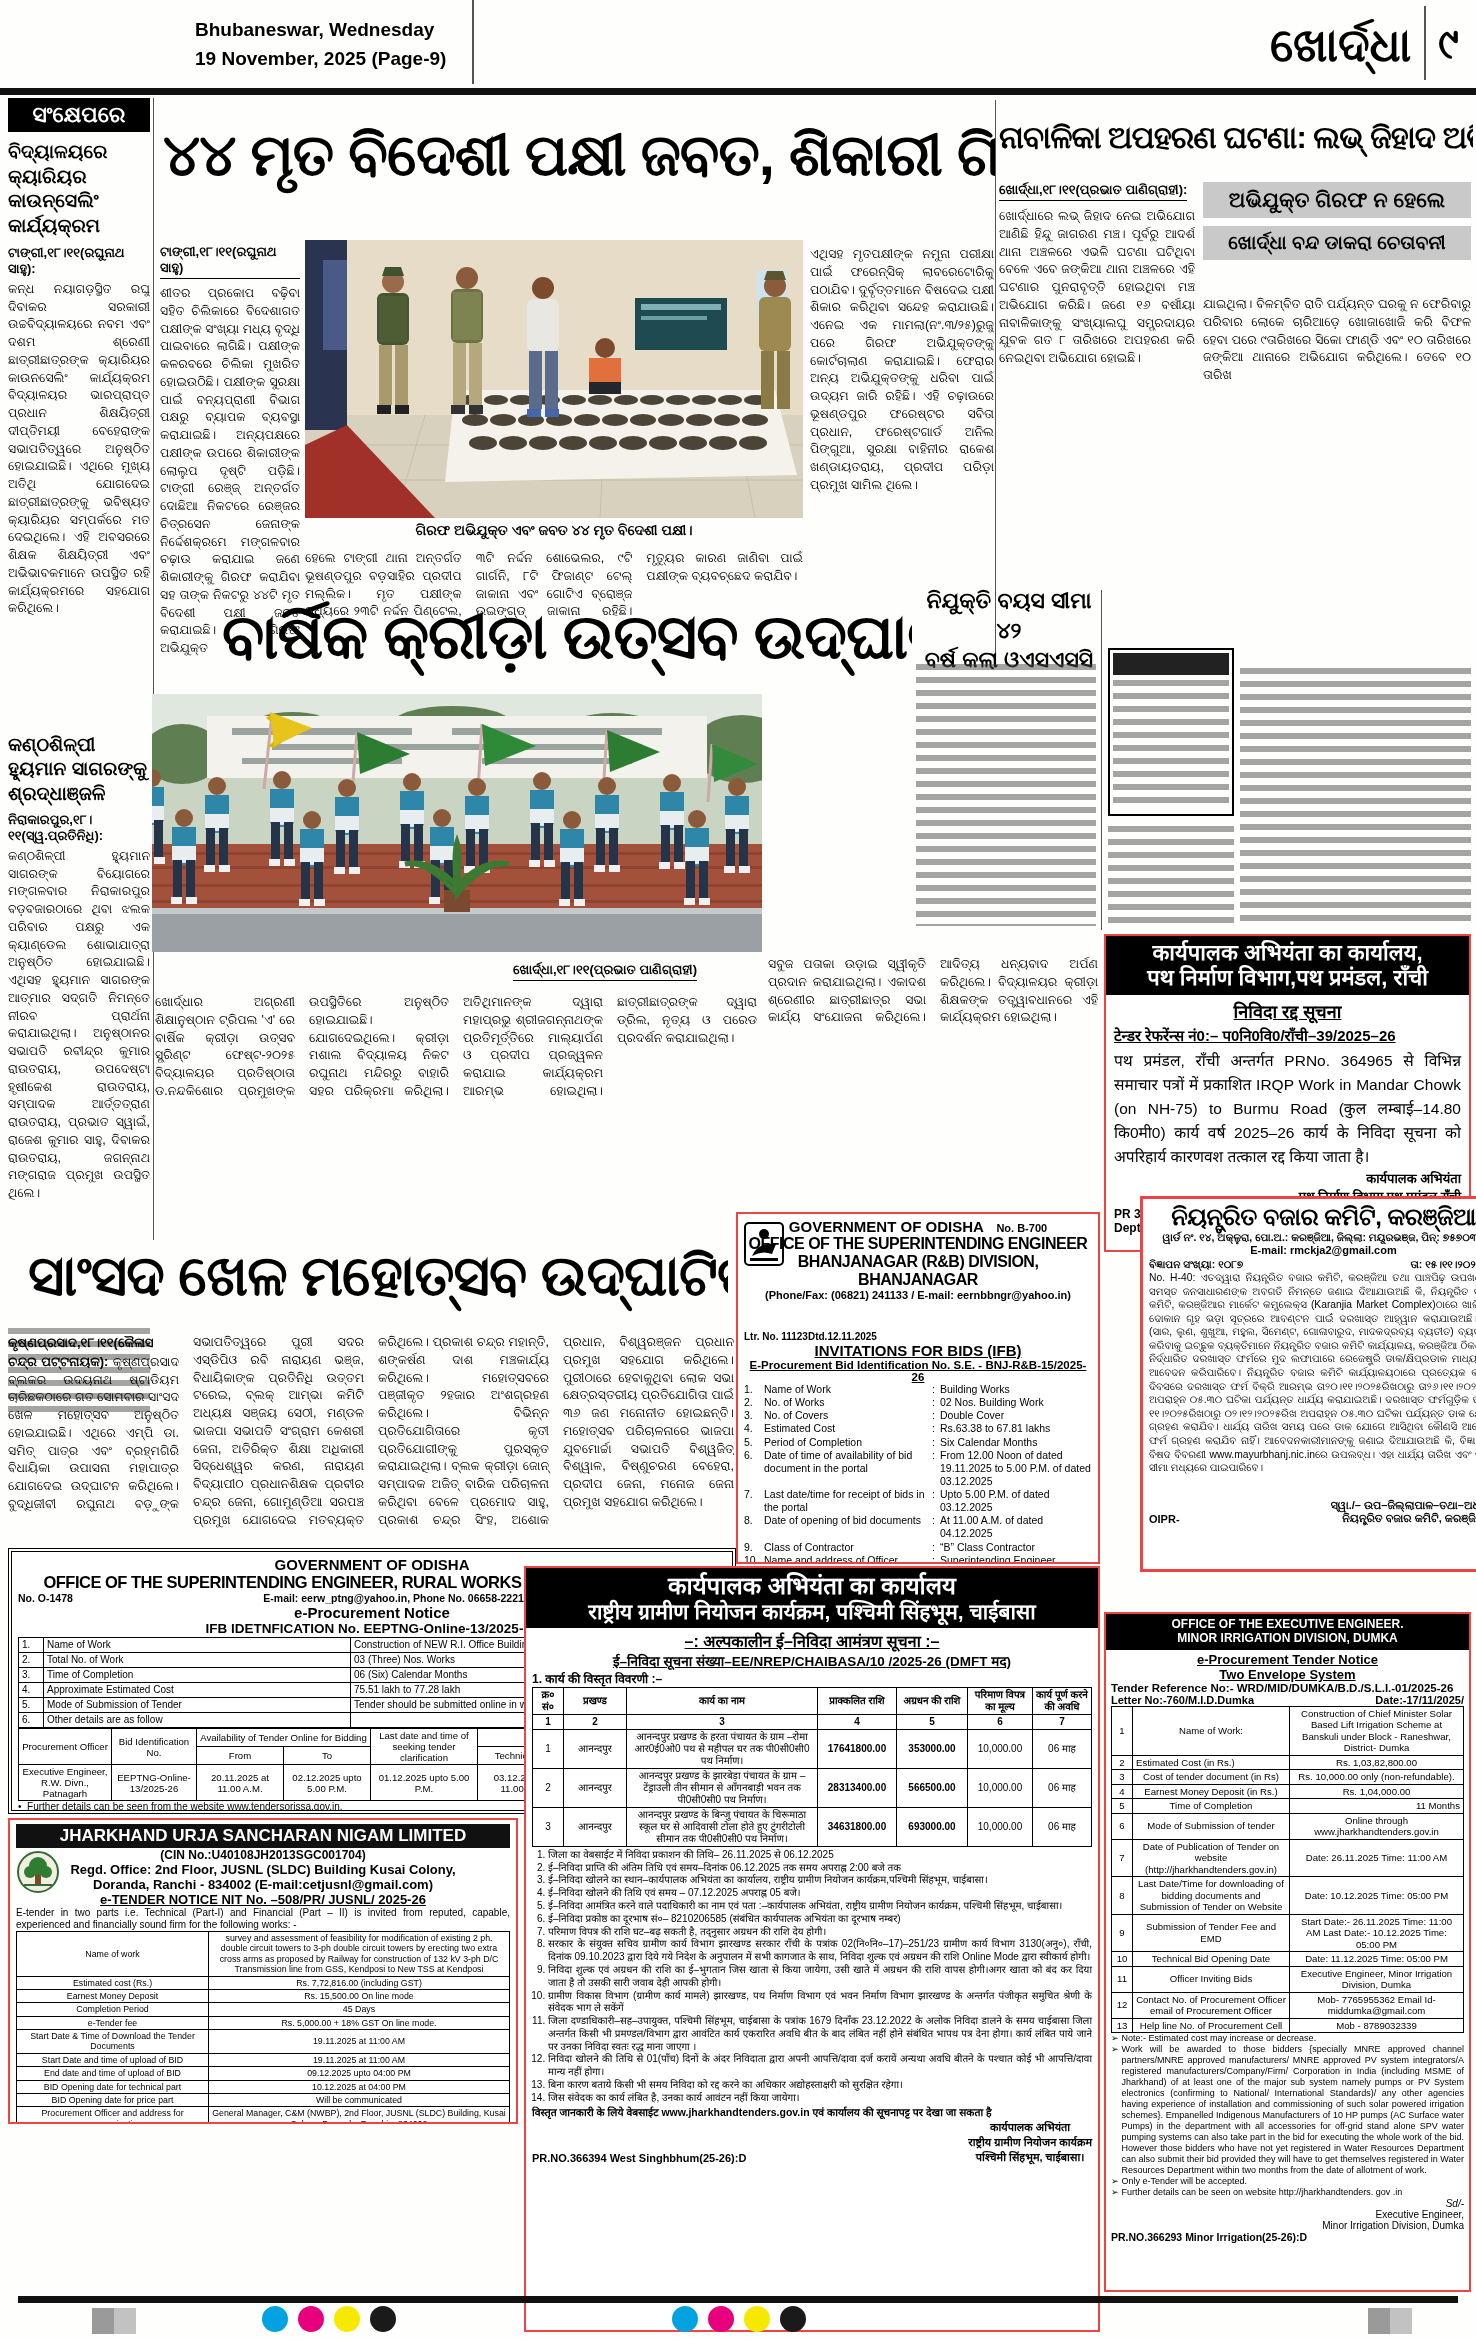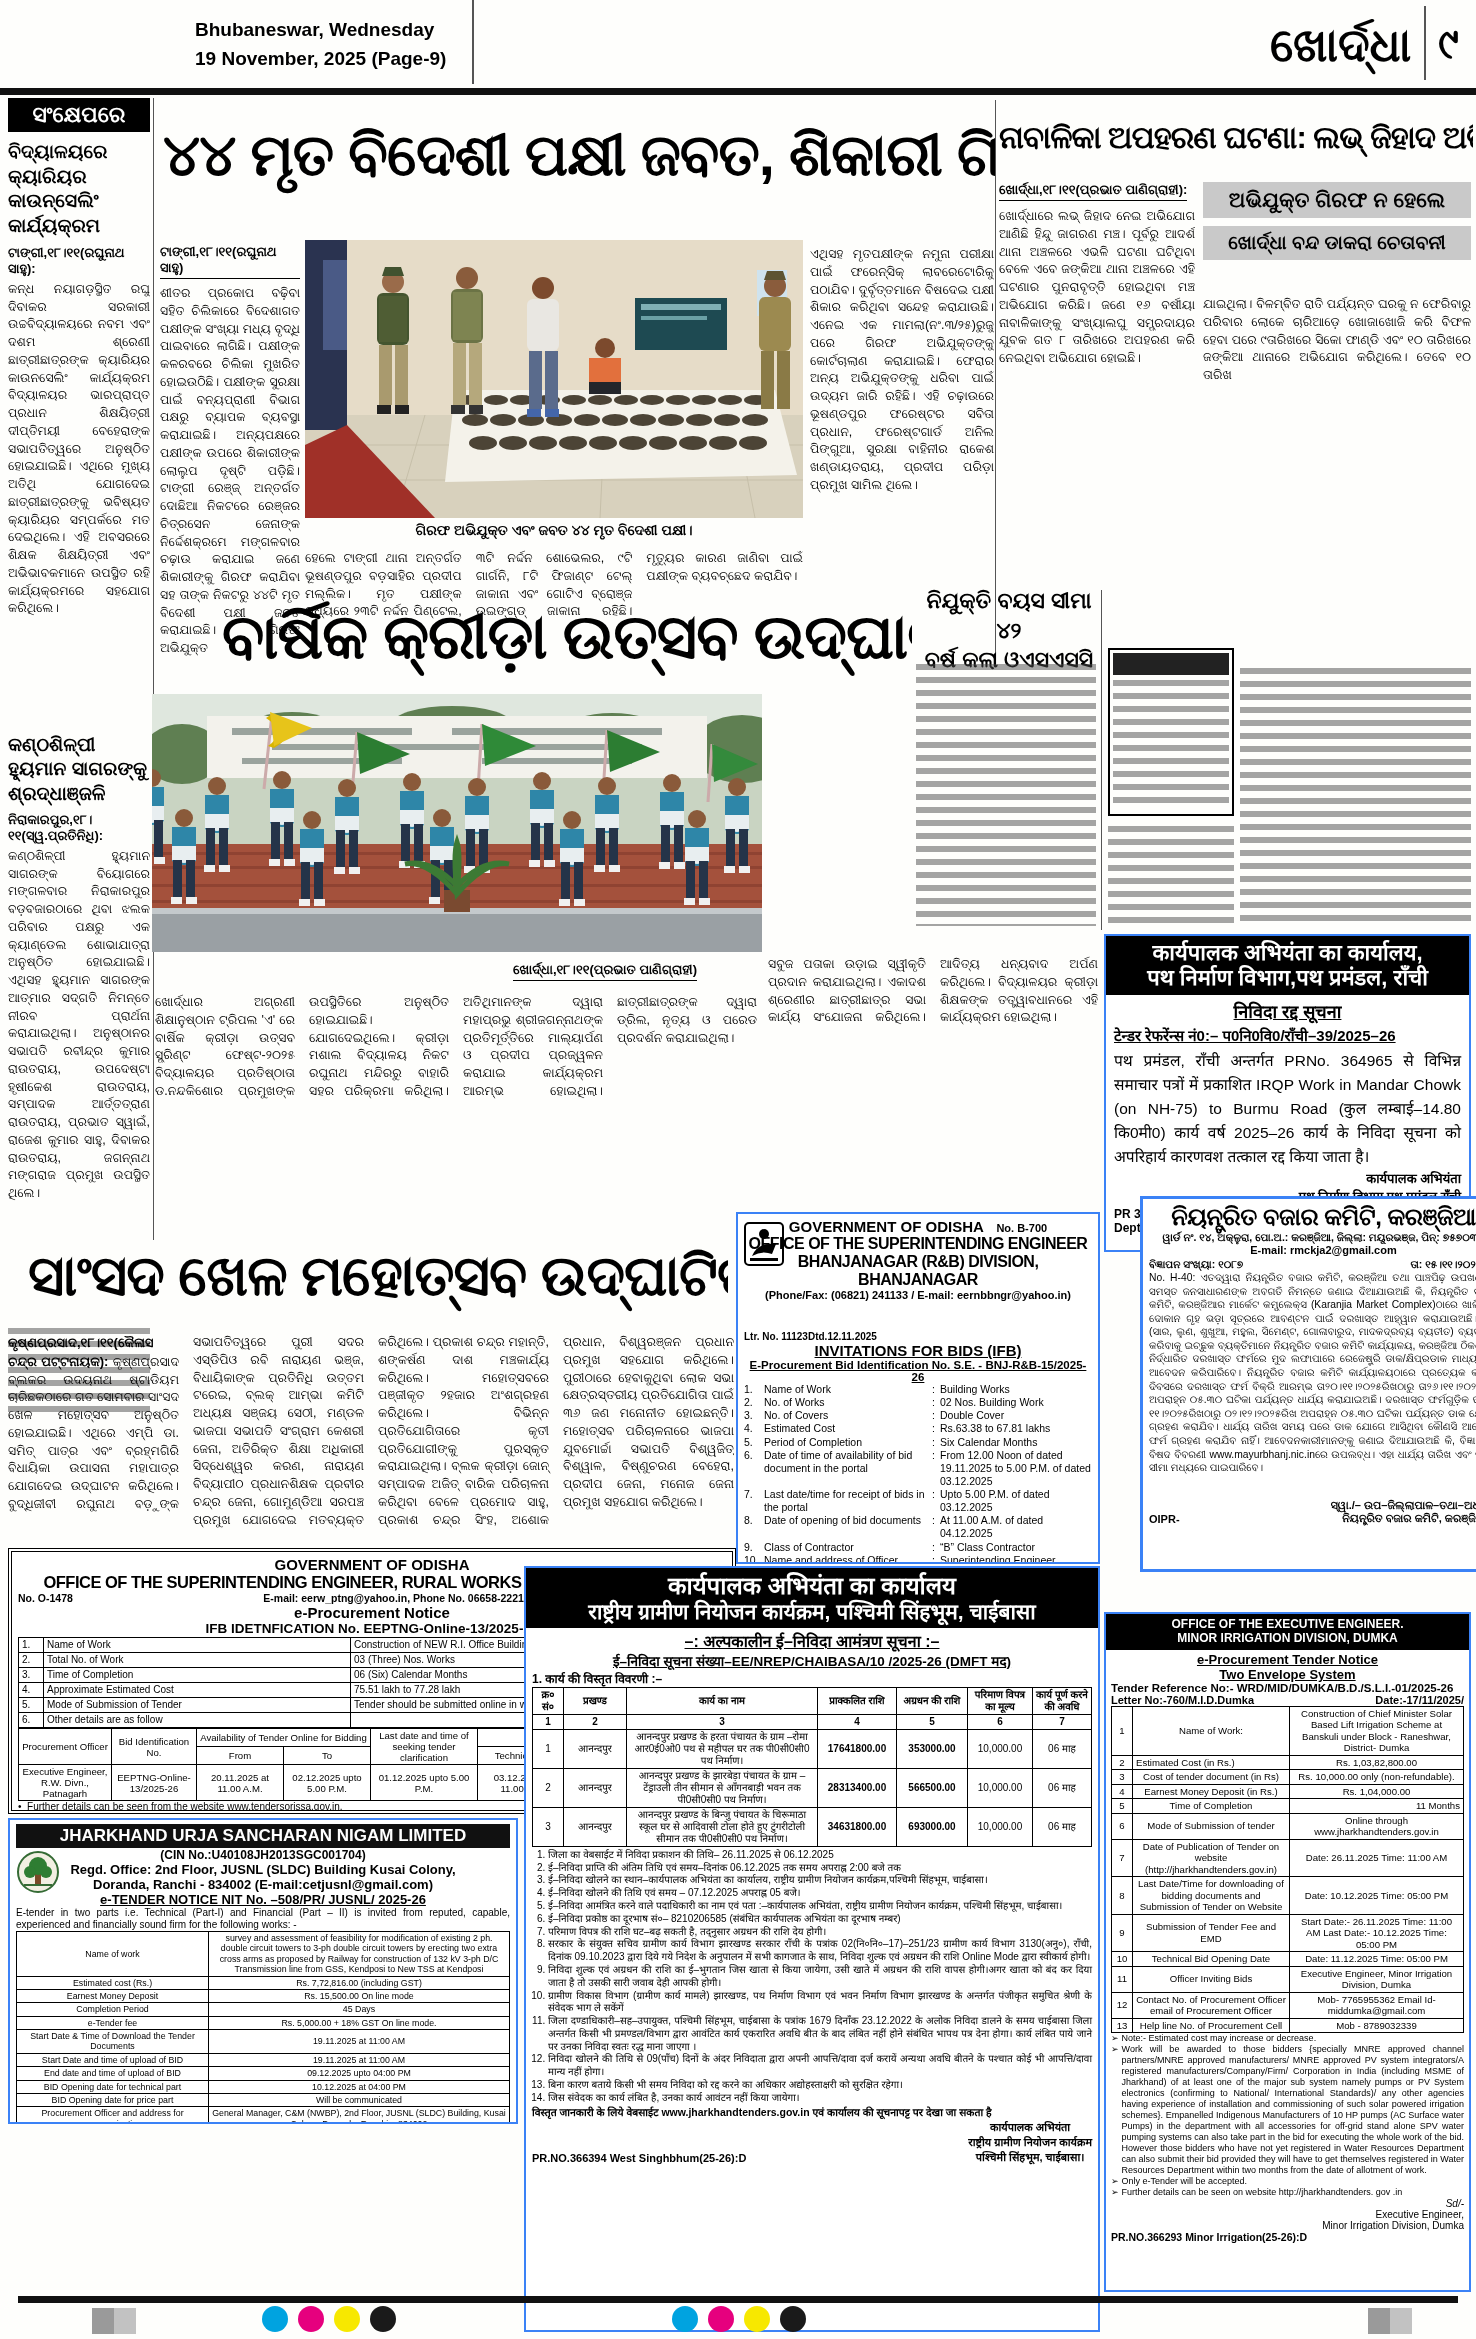--- a/index.html
+++ b/index.html
@@ -13,21 +13,21 @@
   .head-xl{font-weight:700;white-space:nowrap;letter-spacing:-1px;line-height:1.0;}
   .dateline{font-weight:700;font-size:13px;}
   .dl-u{border-bottom:1.5px solid #000;display:inline-block;padding-bottom:2px;}
   .body-sm{font-size:12.5px;line-height:1.42;}
   
   .fill{background:repeating-linear-gradient(to bottom,#4a4a4a 0,#4a4a4a 6px,transparent 6px,transparent 13px);opacity:.5;}
   
   .banner{background:#000;color:#fff;font-weight:700;text-align:center;font-size:22px;padding:4px 2px;}
   .gray-band{background:#c9c9c9;font-weight:700;text-align:center;}
   
-  .notice{position:absolute;background:#fff;border:2px solid #3b82f6;box-sizing:border-box;padding:4px 6px;overflow:hidden;}
+  .notice{position:absolute;background:#fff;border:2px solid #ef4444;box-sizing:border-box;padding:4px 6px;overflow:hidden;}
   .blackhead{background:#000;color:#fff;text-align:center;font-weight:700;line-height:1.15;padding:4px 2px;}
   .nc{text-align:center;}
   .nb{font-weight:700;}
   .nu{text-decoration:underline;}
   table.nt{border-collapse:collapse;width:100%;}
   table.nt td,table.nt th{border:1px solid #000;padding:1px 3px;vertical-align:middle;}
   .lv{display:grid;grid-template-columns:20px 168px 8px 1fr;font-size:10.5px;line-height:1.25;}
   .caption{font-size:14px;font-weight:700;text-align:center;}
   .cmyk{position:absolute;display:flex;gap:10px;}
   .dot{width:26px;height:26px;border-radius:50%;}
@@ -768,21 +768,21 @@
           <li class="just">ई–निविदा प्राप्ति की अंतिम तिथि एवं समय–दिनांक 06.12.2025 तक समय अपराह्न 2:00 बजे तक</li>
           <li class="just">ई–निविदा खोलने का स्थान–कार्यपालक अभियंता का कार्यालय, राष्ट्रीय ग्रामीण नियोजन कार्यक्रम,पश्चिमी सिंहभूम, चाईबासा।</li>
           <li class="just">ई–निविदा खोलने की तिथि एवं समय – 07.12.2025 अपराह्न 05 बजे।</li>
           <li class="just">ई–निविदा आमंत्रित करने वाले पदाधिकारी का नाम एवं पता :–कार्यपालक अभियंता, राष्ट्रीय ग्रामीण नियोजन कार्यक्रम, पश्चिमी सिंहभूम, चाईबासा।</li>
           <li class="just">ई–निविदा प्रकोष्ठ का दूरभाष सं०– 8210206585 (संबंधित कार्यपालक अभियंता का दूरभाष नम्बर)</li>
           <li class="just">परिमाण विपत्र की राशि घट–बढ़ सकती है, तद्नुसार अग्रधन की राशि देय होगी।</li>
           <li class="just">सरकार के संयुक्त सचिव ग्रामीण कार्य विभाग झारखण्ड सरकार राँची के पत्रांक 02(नि०नि०–17)–251/23 ग्रामीण कार्य विभाग 3130(अनु०), राँची, दिनांक 09.10.2023 द्वारा दिये गये निदेश के अनुपालन में सभी कागजात के साथ, निविदा शुल्क एवं अग्रधन की राशि Online Mode द्वारा स्वीकार्य होगी।</li>
           <li class="just">निविदा शुल्क एवं अग्रधन की राशि का ई–भुगतान जिस खाता से किया जायेगा, उसी खाते में अग्रधन की राशि वापस होगी।अगर खाता को बंद कर दिया जाता है तो उसकी सारी जवाब देही आपकी होगी।</li>
           <li class="just">ग्रामीण विकास विभाग (ग्रामीण कार्य मामले) झारखण्ड, पथ निर्माण विभाग एवं भवन निर्माण विभाग झारखण्ड के अन्तर्गत पंजीकृत समुचित श्रेणी के संवेदक भाग ले सकेंगें</li>
           <li class="just">जिला दण्डाधिकारी–सह–उपायुक्त, पश्चिमी सिंहभूम, चाईबासा के पत्रांक 1679 दिनाँक 23.12.2022 के अलोक निविदा डालने के समय चाईबासा जिला अन्तर्गत किसी भी प्रमण्डल/विभाग द्वारा आवंटित कार्य एकरारित अवधि बीत के बाद लंबित नहीं होने संबंधित भापथ पत्र देना होगा। कार्य लंबित पाये जाने पर उनका निविदा स्वतः रद्ध माना जाएगा ।</li>
-          <li class="just">निविदा खोलने की तिथि से 09(पाँच) दिनों के अंदर निविदाता द्वारा अपनी आपत्ति/दावा दर्ज करायें अन्यथा अवधि बीतने के पश्चात कोई भी आपत्ति/दावा मान्य नहीं होगा।</li>
+          <li class="just">निविदा खोलने की तिथि से 01(पाँच) दिनों के अंदर निविदाता द्वारा अपनी आपत्ति/दावा दर्ज करायें अन्यथा अवधि बीतने के पश्चात कोई भी आपत्ति/दावा मान्य नहीं होगा।</li>
           <li class="just">बिना कारण बताये किसी भी समय निविदा को रद्द करने का अधिकार अद्योहस्ताक्षरी को सुरक्षित रहेगा।</li>
           <li class="just">जिस संवेदक का कार्य लंबित है, उनका कार्य आवंटन नहीं किया जायेगा।</li>
         </ol>
       <div class="nb just" style="font-size:10.5px;">विस्तृत जानकारी के लिये वेबसाईट www.jharkhandtenders.gov.in एवं कार्यालय की सूचनापट्ट पर देखा जा सकता है</div>
       <div style="display:flex;justify-content:space-between;align-items:flex-end;">
         <span class="nb" style="font-size:11px;">PR.NO.366394 West Singhbhum(25-26):D</span>
         <span style="text-align:center;font-weight:700;font-size:11px;">
           <span>कार्यपालक अभियंता</span><br><span>राष्ट्रीय ग्रामीण नियोजन कार्यक्रम</span><br><span>पश्चिमी सिंहभूम, चाईबासा।</span>
         </span>
       </div>

